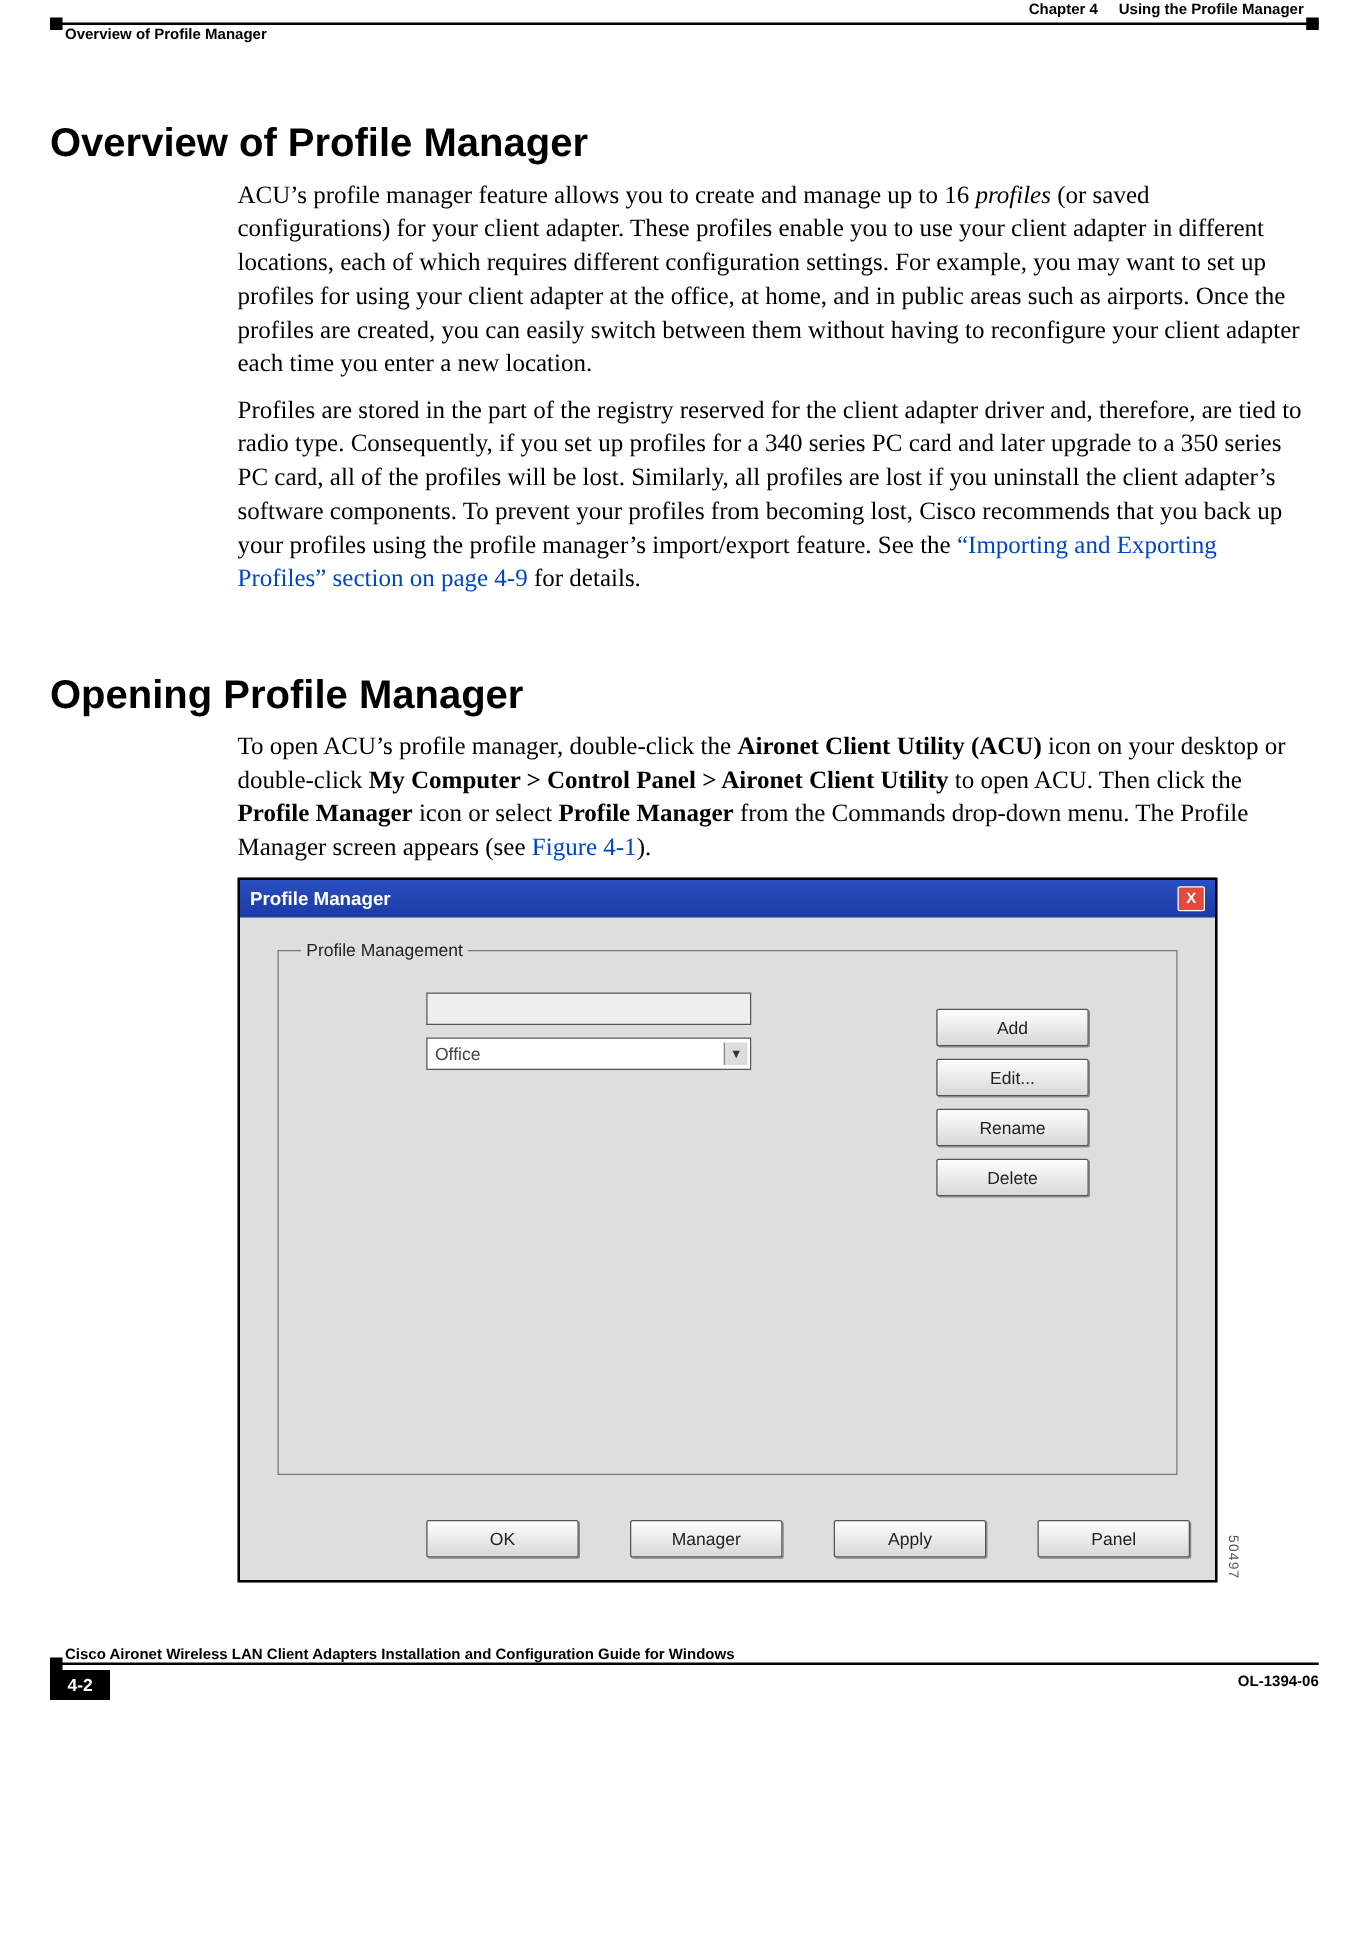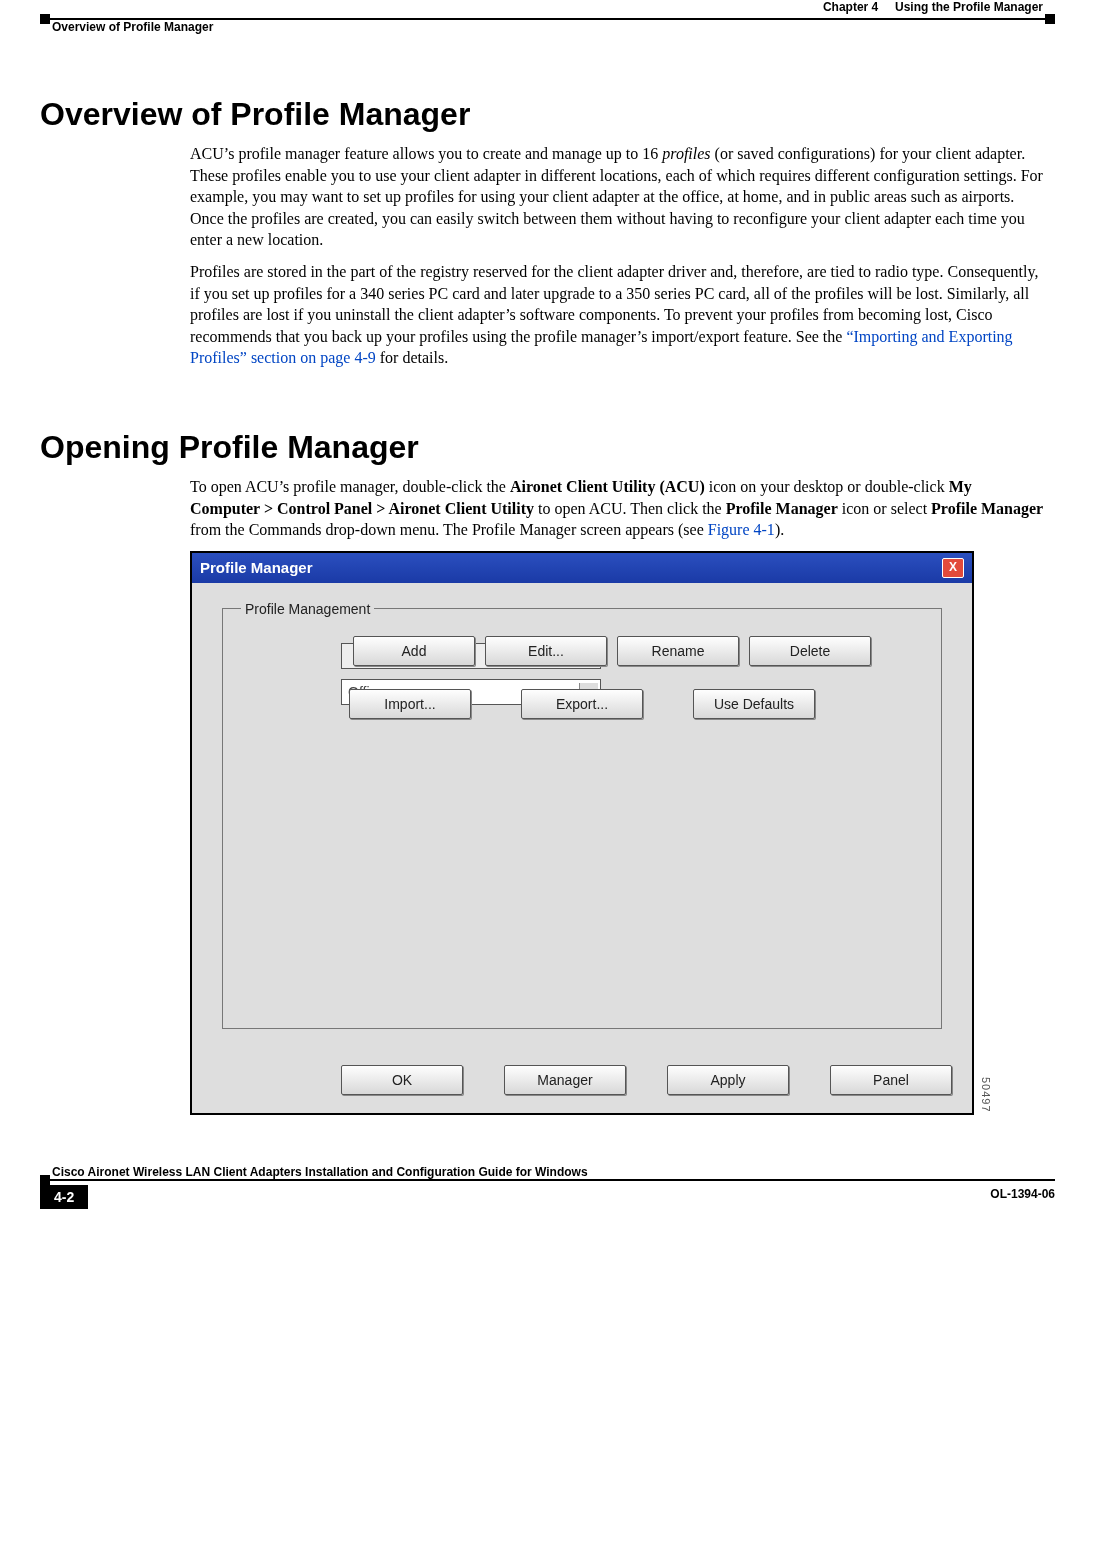--- a/index.html
+++ b/index.html
@@ -55,21 +55,21 @@
   
   h1.sect {
     font: 700 32px Arial, Helvetica, sans-serif;
     margin: 60px 0 10px 0;
   }
   .body-col {
     margin-left: 150px;
     margin-right: 10px;
   }
   .body-col p {
-    font-size: 16px;
+    font-size: 20px;
     line-height: 1.35;
     margin: 6px 0 10px 0;
   }
   .link { color: #0045c4; }
   .figcap {
     font: 700 italic 14px Arial, Helvetica, sans-serif;
     margin: 18px 0 10px 0;
   }
   .figcap .fignum { font-style: italic; margin-right: 18px; }
   
@@ -140,21 +140,21 @@
     width: 120px; height:28px;
     border:1px solid #555;
     background: linear-gradient(#fefefe,#d8d8d8);
     font: 400 14px Arial;
     color:#222;
     display:inline-flex;
     align-items:center;justify-content:center;
     border-radius:2px;
     box-shadow: 1px 1px 0 #888;
   }
-  .rightcol-btns { position:absolute; right:70px; top:19px; display:flex; gap:10px;}
+  .rightcol-btns { position:absolute; right:70px; top:39px; display:flex; flex-direction:column; gap:10px;}
   .lower-row { position:absolute; bottom:36px; left:0; right:0; display:flex; justify-content:center; gap:50px; }
   .dlg-btn-row {
     display:flex; justify-content:flex-end; gap:41px;
     padding: 22px 20px 18px 20px;
     align-items: flex-end;
   }
   .sideid {
     position:absolute;
     right:-18px; bottom:2px;
     writing-mode: vertical-rl;
@@ -247,25 +247,20 @@
               </div>
             </div>
 
             <div class="rightcol-btns">
               <div class="btn">Add</div>
               <div class="btn">Edit...</div>
               <div class="btn">Rename</div>
               <div class="btn">Delete</div>
             </div>
 
-            <div class="lower-row">
-              <div class="btn">Import...</div>
-              <div class="btn">Export...</div>
-              <div class="btn">Use Defaults</div>
-            </div>
           </fieldset>
         </div>
         <div class="dlg-btn-row">
           <div class="btn">OK</div>
           <div class="btn">Manager</div>
           <div class="btn">Apply</div>
           <div class="btn">Panel</div>
         </div>
       </div>
       <span class="sideid">50497</span>

